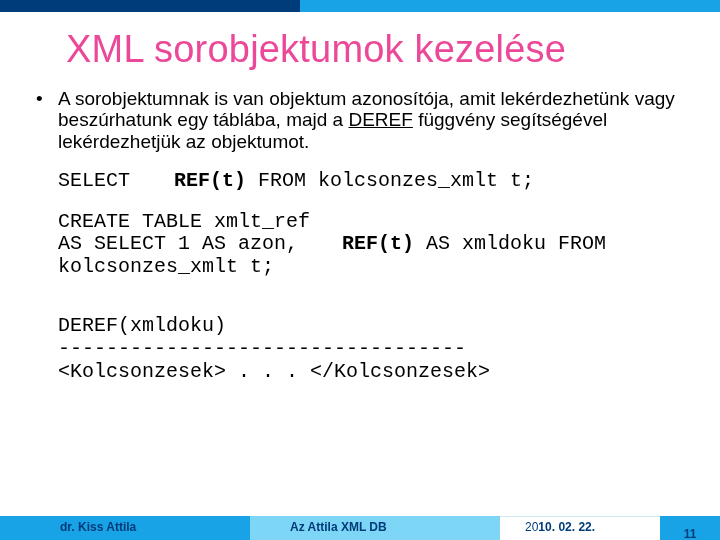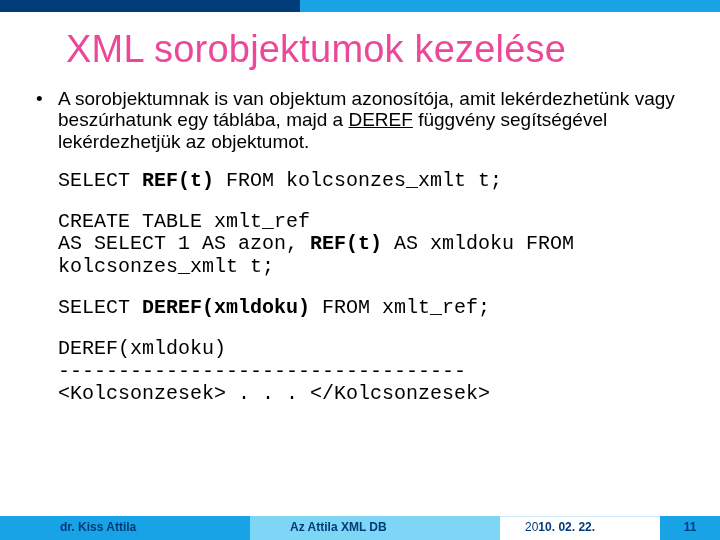--- a/index.html
+++ b/index.html
@@ -51,21 +51,21 @@
   .bullet-text { flex: 1; }
   .bold { font-weight: normal; }
 
   .code {
     font-family: "Courier New", Courier, monospace;
     font-size: 20px;
     line-height: 1.14;
     white-space: pre;
     margin-left: 22px;
   }
-  .code .b { font-weight: bold; }
+  .code .b { font-weight: bold; margin-left: 32px; }
 
   .gap { height: 18px; }
 
   .footer {
     position: absolute;
     left: 0;
     bottom: 0;
     width: 720px;
     height: 24px;
     padding-left: 36px;
@@ -79,21 +79,21 @@
     position: absolute;
     top: 4px;
     font-size: 12px;
     font-weight: bold;
     color: #003b7a;
     white-space: nowrap;
   }
   .ft-author { left: 60px; }
   .ft-title  { left: 290px; }
   .ft-date   { left: 525px; }
-  .ft-page   { left: 680px; top: 4px; font-size: 12px; font-weight: bold; color: #003b7a; text-align: center; width: 20px;}
+  .ft-page   { left: 680px; top: 11px; font-size: 12px; font-weight: bold; color: #003b7a; text-align: center; width: 20px;}
 </style>
 </head>
 <body>
 
 <div class="slide">
 
   <div class="top-band">
     <div class="seg1"></div>
     <div class="seg2"></div>
     <div class="seg3"></div>
@@ -115,21 +115,20 @@
     <div class="code"><span>SELECT </span><span class="b">REF(t)</span><span> FROM kolcsonzes_xmlt t;</span></div>
 
     <div class="gap"></div>
 
     <div class="code"><span>CREATE TABLE xmlt_ref</span>
 <span>AS SELECT 1 AS azon, </span><span class="b">REF(t)</span><span> AS xmldoku FROM</span>
 <span>kolcsonzes_xmlt t;</span></div>
 
     <div class="gap"></div>
 
-    <div class="code"><span>SELECT </span><span class="b">DEREF(xmldoku)</span><span> FROM xmlt_ref;</span></div>
 
     <div class="gap"></div>
 
     <div class="code"><span>DEREF(xmldoku)</span>
 <span>----------------------------------</span>
 <span>&lt;Kolcsonzesek&gt; . . . &lt;/Kolcsonzesek&gt;</span></div>
 
   </div>
 
   <div class="footer">

